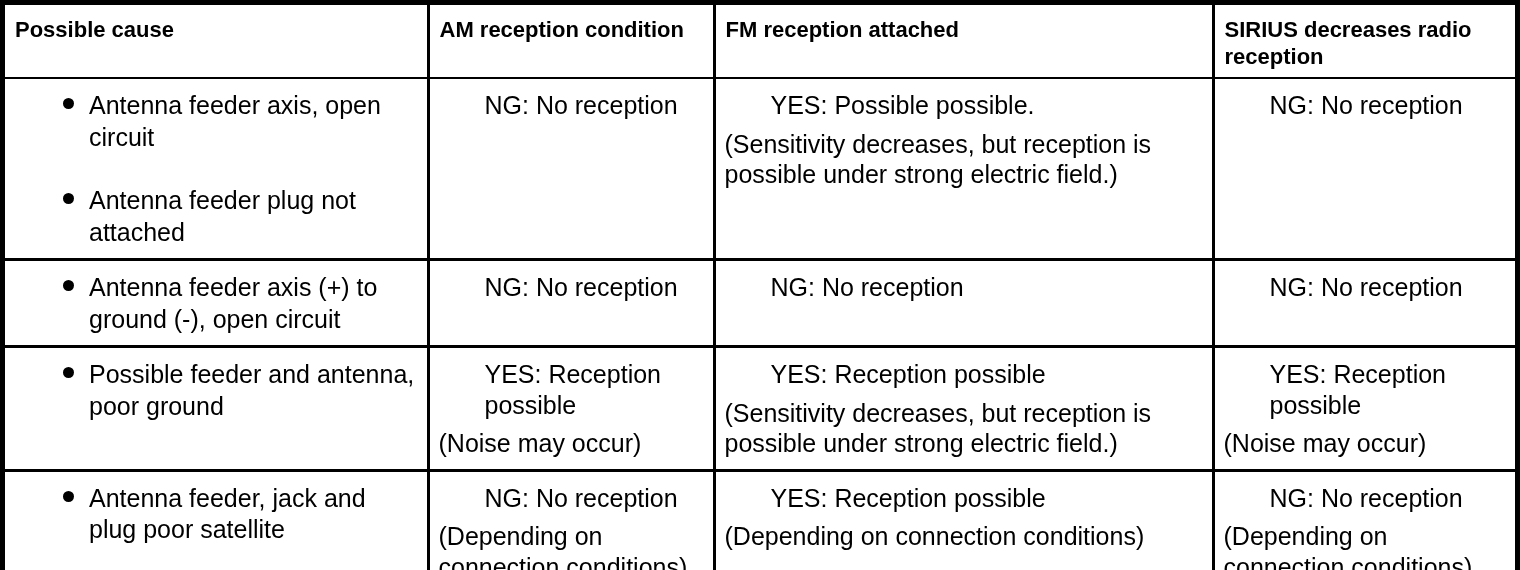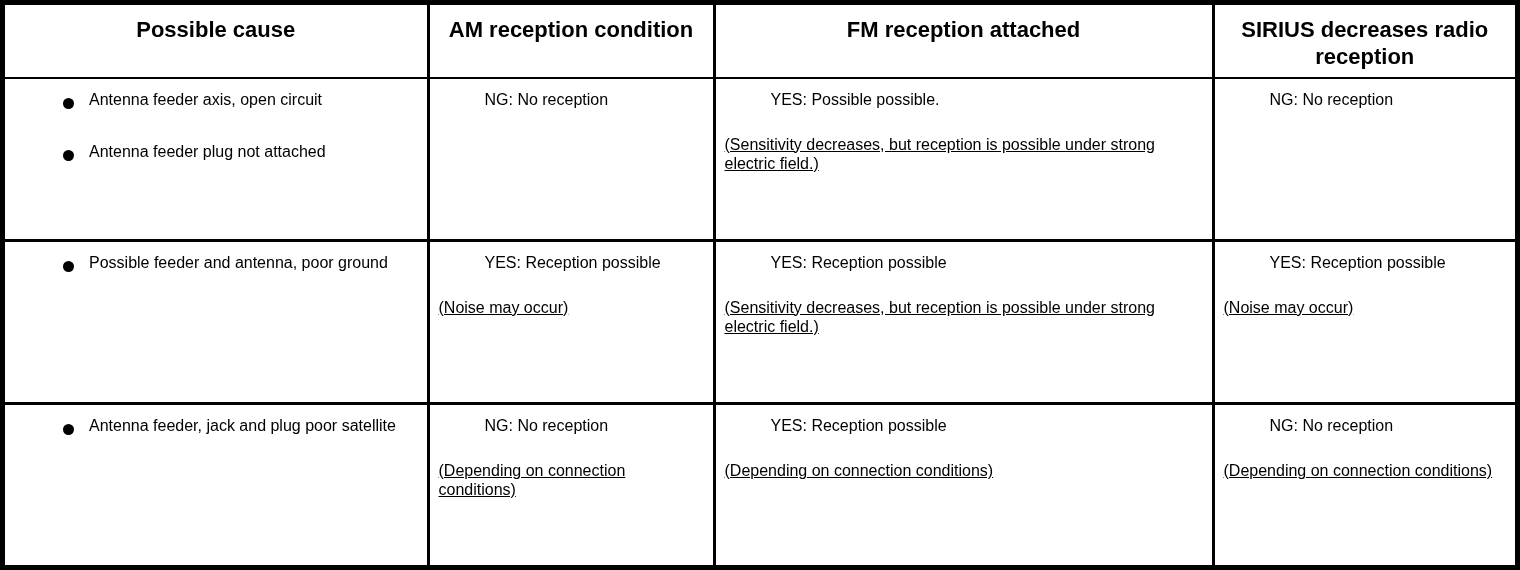--- a/index.html
+++ b/index.html
@@ -34,37 +34,37 @@
 
   
   col.c-cause   { width: 423px; }
   col.c-am      { width: 286px; }
   col.c-fm      { width: 499px; }
   col.c-sirius  { width: 302px; }
 
   thead th {
     border-right: 3px solid #000000;
     border-bottom: 2px solid #000000;
-    text-align: center;
+    text-align: left;
     vertical-align: top;
     font-size: 22px;
     font-weight: bold;
     line-height: 1.22;
     padding: 12px 10px 0 10px;
     height: 73px;
     box-sizing: border-box;
     margin-left: 32px;
   }
   thead th.last-col { border-right: none; }
 
   tbody td {
     border-right: 3px solid #000000;
     border-bottom: 3px solid #000000;
     vertical-align: top;
-    font-size: 16px;
+    font-size: 25px;
     line-height: 1.22;
     padding: 11px 8px 10px 9px;
     box-sizing: border-box;
   }
   tbody td.last-col { border-right: none; }
   tbody tr.last-row td { border-bottom: none; }
 
   
   ul.cause-list {
     list-style: none;
@@ -86,22 +86,21 @@
     height: 11px;
     border-radius: 50%;
     background: #000000;
     display: block;
   }
 
   
   .cell-main { display: block; margin-left: 46px; }
   .cell-note {
     display: block;
-    margin-top: 25px;
-    text-decoration: underline;
+    margin-top: 8px;
   }
 </style>
 </head>
 <body>
 
 <div class="table-wrap">
   <table class="fault-table">
     <colgroup>
       <col class="c-cause">
       <col class="c-am">
@@ -138,20 +137,42 @@
         <td>
           <span class="cell-main">YES: Possible possible.</span>
           <span class="cell-note">(Sensitivity decreases, but reception is possible under strong electric field.)</span>
         </td>
         <td class="last-col">
           <span class="cell-main">NG: No reception</span>
 
         </td>
       </tr>
 
+      <tr>
+        <td>
+          <ul class="cause-list">
+            <li>
+              <span class="bullet"></span>
+              <span>Antenna feeder axis (+) to ground (-), open circuit</span>
+            </li>
+          </ul>
+        </td>
+        <td>
+          <span class="cell-main">NG: No reception</span>
+
+        </td>
+        <td>
+          <span class="cell-main">NG: No reception</span>
+
+        </td>
+        <td class="last-col">
+          <span class="cell-main">NG: No reception</span>
+
+        </td>
+      </tr>
 
       <tr>
         <td>
           <ul class="cause-list">
             <li>
               <span class="bullet"></span>
               <span>Possible feeder and antenna, poor ground</span>
             </li>
           </ul>
         </td>

